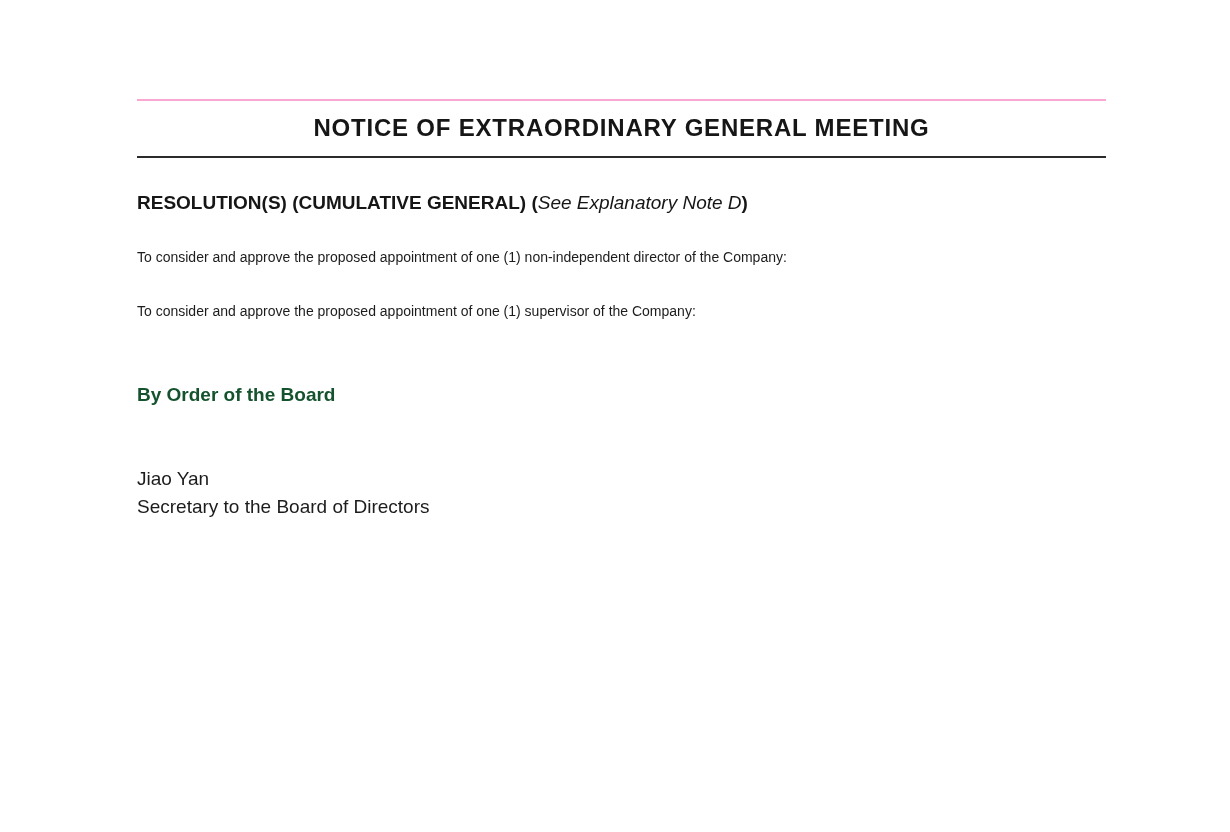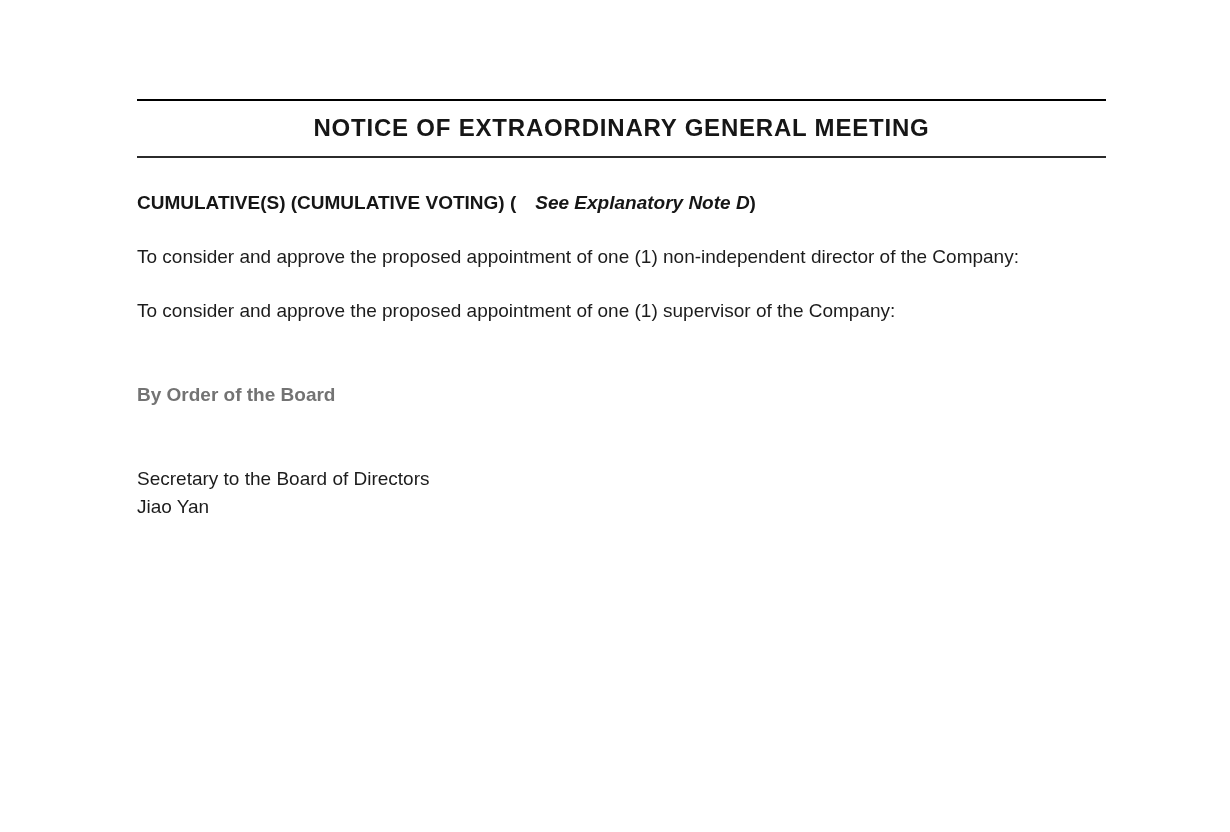--- a/index.html
+++ b/index.html
@@ -14,21 +14,21 @@
     position: relative;
     box-sizing: border-box;
     width: 1230px;
     height: 832px;
     padding: 0 124px 0 137px;
     font-family: "Liberation Sans", "DejaVu Sans", sans-serif;
     color: #1c1c1c;
   }
   .notice-header {
     margin-top: 99px;
-    border-top: 2px solid #000000;
+    border-top: 2px solid #f9a8d4;
     border-bottom: 2px solid #2b2b2b;
     padding: 13px 0 14px 0;
     text-align: center;
   }
   .notice-header h1 {
     margin: 0;
     font-size: 24px;
     line-height: 28px;
     font-weight: 700;
     letter-spacing: 0.8px;
@@ -36,68 +36,67 @@
   }
   .section-heading {
     margin: 31px 0 0 0;
     font-size: 19px;
     line-height: 28px;
     font-weight: 700;
     color: #161616;
   }
   .section-heading em {
     font-style: italic;
-    font-weight: 700;
-    margin-left: 19px;
+    font-weight: 400;
   }
   .body-para {
     margin: 26px 0 0 0;
-    font-size: 19px;
+    font-size: 14px;
     line-height: 28px;
     text-align: justify;
     color: #1c1c1c;
   }
   .body-para strong {
     font-weight: 700;
     color: #161616;
   }
   .by-order {
     margin: 56px 0 0 0;
     font-size: 19px;
     line-height: 28px;
     font-weight: 700;
-    color: #737373;
+    color: #14532d;
   }
   .signature-block {
     margin: 56px 0 0 0;
     font-size: 19px;
     line-height: 28px;
     color: #1c1c1c;
   }
   .signature-block div {
     margin: 0;
   }
 </style>
 </head>
 <body>
 
 <div class="page">
 
   <header class="notice-header">
     <h1>NOTICE OF EXTRAORDINARY GENERAL MEETING</h1>
   </header>
 
-  <h2 class="section-heading"><span>CUMULATIVE(S) (CUMULATIVE VOTING) (</span><em>See Explanatory Note D</em><span>)</span></h2>
+  <h2 class="section-heading"><span>RESOLUTION(S) (CUMULATIVE GENERAL) (</span><em>See Explanatory Note D</em><span>)</span></h2>
 
   <p class="body-para">To consider and approve the proposed appointment of one (1) non-independent director of the Company:</p>
 
 
   <p class="body-para">To consider and approve the proposed appointment of one (1) supervisor of the Company:</p>
 
 
   <p class="by-order">By Order of the Board</p>
 
   <div class="signature-block">
+    <div>Jiao Yan</div>
     <div>Secretary to the Board of Directors</div>
-    <div>Jiao Yan</div>
   </div>
 
 </div>
 
 </body></html>

